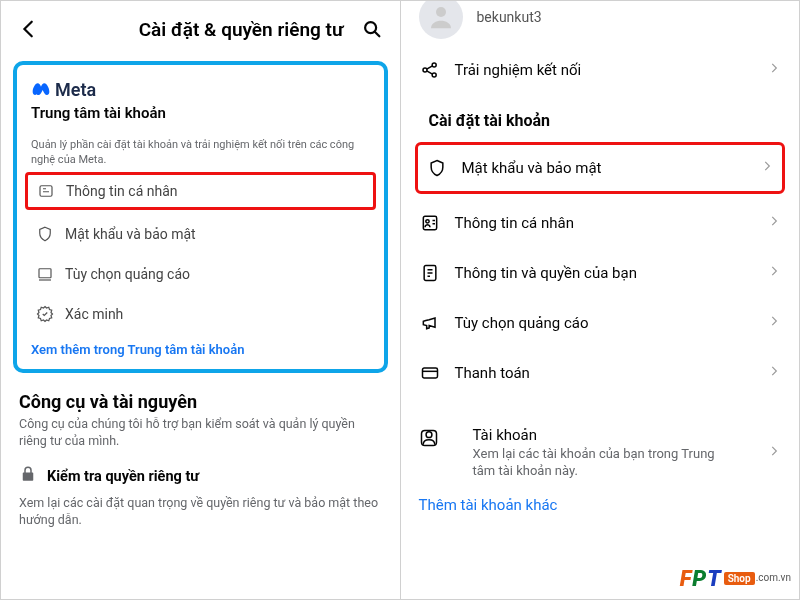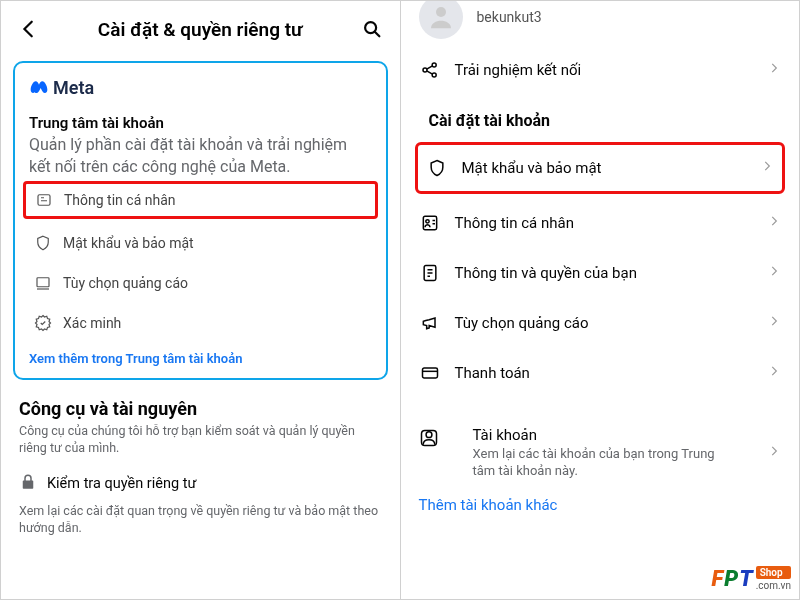--- a/index.html
+++ b/index.html
@@ -3,38 +3,38 @@
 <meta charset="utf-8">
 <style>
   * { margin: 0; padding: 0; box-sizing: border-box; font-family: -apple-system, BlinkMacSystemFont, "Segoe UI", Roboto, Helvetica, Arial, sans-serif; }
   body { background: #fff; width: 800px; height: 600px; overflow: hidden; display: flex; }
   .panel { flex: 1; border: 1px solid #d0d0d0; background: #fff; overflow: hidden; position: relative; }
   .panel-left { border-right: none; }
   .panel-right { }
 
   
   .header-l { display: flex; align-items: center; padding: 14px 14px 10px; gap: 14px; }
-  .header-l .title { font-size: 19px; font-weight: 600; flex: 1; text-align: center; }
+  .header-l .title { font-size: 19px; font-weight: 600; flex: 1; text-align: right; }
   .icon-btn { width: 28px; height: 28px; display: flex; align-items: center; justify-content: center; }
 
-  .card { margin: 8px 12px; border: 2px solid #0ea5e9; border-radius: 10px; padding: 14px 14px 12px; }
+  .card { margin: 8px 12px; border: 4px solid #0ea5e9; border-radius: 10px; padding: 14px 14px 12px; }
   .meta-logo { display: flex; align-items: center; gap: 4px; font-size: 18px; font-weight: 600; color: #1c2b4a; }
   .meta-logo svg { width: 20px; height: 20px; }
-  .card-h2 { font-size: 15px; font-weight: 600; margin-top: 16px; color: #050505; }
-  .card-sub { font-size: 16px; color: #65676b; margin-top: 2px; line-height: 1.35; }
+  .card-h2 { font-size: 15px; font-weight: 600; margin-top: 4px; color: #050505; }
+  .card-sub { font-size: 11px; color: #65676b; margin-top: 16px; line-height: 1.35; }
 
   .item-row { display: flex; align-items: center; gap: 10px; padding: 10px 4px; font-size: 14px; color: #444; }
   .item-row .ico { width: 20px; height: 20px; display: flex; align-items: center; justify-content: center; color: #555; }
   .highlight-red { border: 3px solid #e11; border-radius: 4px; margin: 4px -6px; padding: 6px 8px; }
   .card-link { color: #1877f2; font-size: 13px; font-weight: 600; margin-top: 8px; display: block; }
 
   .section-l { padding: 4px 18px; margin-top: 14px; }
   .section-l h2 { font-size: 18px; font-weight: 700; color: #050505; }
   .section-l .sub { font-size: 12.5px; color: #65676b; margin-top: 4px; line-height: 1.35; }
-  .priv-check { display: flex; align-items: center; gap: 10px; margin-top: 16px; font-size: 14.5px; font-weight: 400; color: #050505; }
+  .priv-check { display: flex; align-items: center; gap: 10px; margin-top: 16px; font-size: 14.5px; font-weight: 700; color: #050505; }
   .priv-sub { font-size: 12.5px; color: #65676b; margin-top: 8px; line-height: 1.35; }
 
   
   .r-profile { display: flex; align-items: center; gap: 14px; padding: 0 18px 6px; margin-top: -6px; }
   .r-profile .avatar { width: 44px; height: 44px; border-radius: 50%; background: #e4e6eb; display: flex; align-items:center; justify-content:center; color:#bbb; }
   .r-profile .uname { font-size: 14px; color: #555; }
 
   .r-row { display: flex; align-items: center; gap: 14px; padding: 14px 18px; font-size: 15px; color: #050505; justify-content: space-between; }
   .r-row .ico { width: 22px; height: 22px; display:flex; align-items:center; justify-content:center; color:#050505; }
   .r-row .lab { flex: 1; }
@@ -254,18 +254,18 @@
           <path d="M9 5l7 7-7 7"></path>
         </svg></span>
   </div>
 
   <a class="r-link">Thêm tài khoản khác</a>
 
   <div class="watermark">
     <span class="wm-box wm-f">F</span>
       <span class="wm-box wm-p">P</span>
       <span class="wm-box wm-t">T</span>
-    <span style="display:flex;flex-direction:column;gap:1px;margin-left:2px;">
+    <span style="display:flex;flex-direction:row;gap:1px;margin-left:2px;">
       <span class="wm-shop">Shop</span>
       <span class="wm-dom">.com.vn</span>
     </span>
   </div>
 </div>
 
 </body></html>

